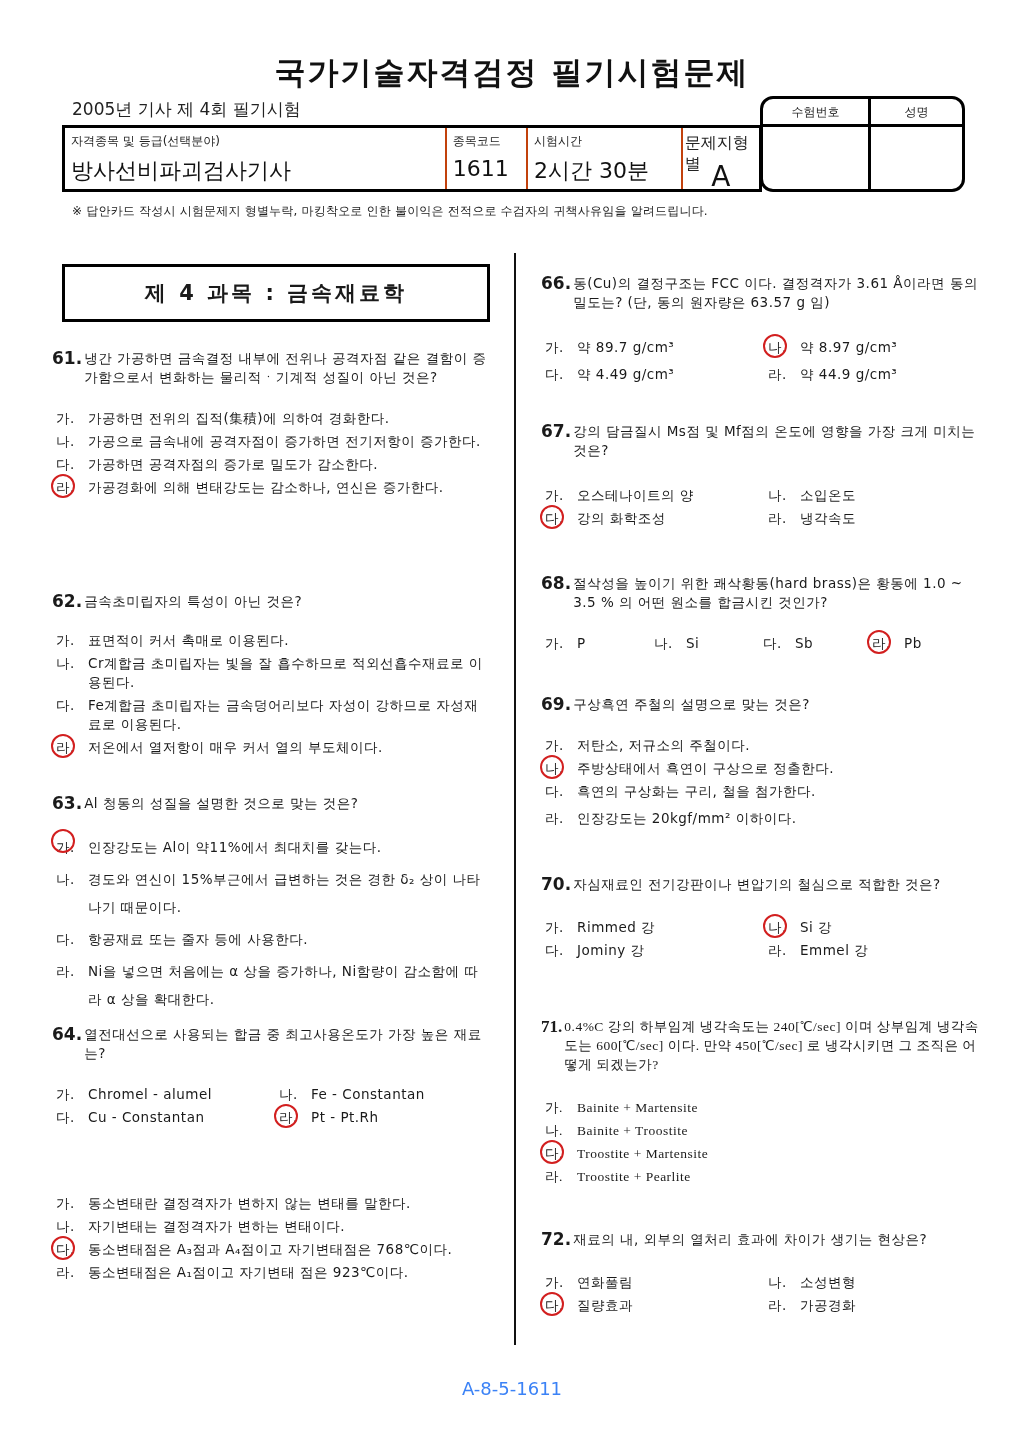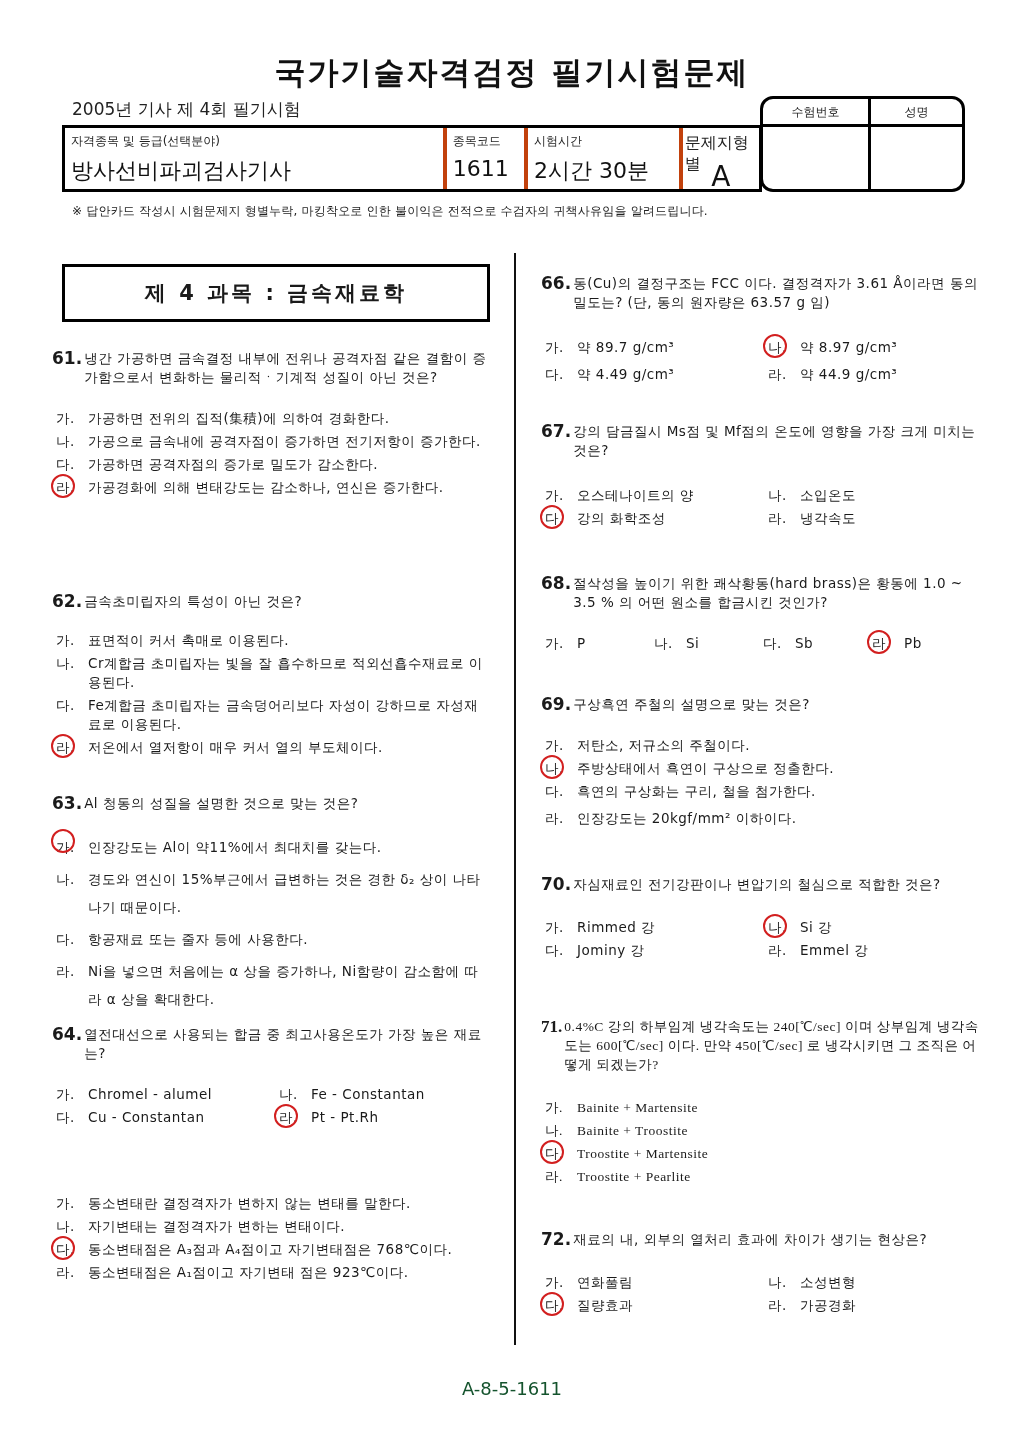--- a/index.html
+++ b/index.html
@@ -10,21 +10,21 @@
     .title {
       position: absolute; left: 0; top: 52px; width: 1024px; text-align: center;
       font-size: 31px; font-weight: bold; letter-spacing: 2px; color: #111;
     }
     .exam-session {
       position: absolute; left: 72px; top: 98px; font-size: 17px; color: #222;
     }
     
     .hdr { position: absolute; border: 3px solid #000; box-sizing: border-box; }
     .hdr-main { left: 62px; top: 125px; width: 700px; height: 67px; display: flex; }
-    .hdr-main .cell { border-right: 4px solid #c2410c; box-sizing: border-box; position: relative; }
+    .hdr-main .cell { border-right: 2px solid #c2410c; box-sizing: border-box; position: relative; }
     .hdr-main .cell:last-child { border-right: none; }
     .cell .lbl { position: absolute; left: 6px; top: 5px; font-size: 12px; color: #222; }
     .cell .val { position: absolute; left: 6px; top: 28px; font-size: 22px; color: #111; }
     .c-field { width: 385px; }
     .c-code { width: 82px; }
     .c-time { width: 156px; }
     .c-type { width: 77px; }
     .c-type .lbl { left: 2px; font-size: 16px; }
     .c-type .val { left: 0; width: 100%; text-align: center; top: 32px; font-size: 28px; }
     .hdr-id { left: 760px; top: 96px; width: 205px; height: 96px; display: grid;
@@ -51,21 +51,21 @@
     .opt .mk.circled::before {
       content: ""; position: absolute; left: -5px; top: -4px; width: 24px; height: 24px;
       border: 2.5px solid #d21f1f; border-radius: 50%; box-sizing: border-box;
     }
     .opt .tx { flex: 1; }
     .grid2 { display: grid; grid-template-columns: 1fr 1fr; column-gap: 10px; row-gap: 4px; }
     .grid2 .opt { margin-bottom: 0; }
     .grid4 { display: grid; grid-template-columns: repeat(4, 1fr); }
     .grid4 .opt { margin-bottom: 0; }
 
-    .footer-code { position: absolute; left: 0; width: 1024px; top: 1378px; text-align: center; font-size: 18px; color: #14532d; }
+    .footer-code { position: absolute; left: 0; width: 1024px; top: 1378px; text-align: center; font-size: 18px; color: #3b82f6; }
   </style>
 </head>
 <body>
 
 <div class="title">국가기술자격검정 필기시험문제</div>
 <div class="exam-session">2005년 기사 제 4회 필기시험</div>
 
 <div class="hdr hdr-main">
   <div class="cell c-field">
     <span class="lbl">자격종목 및 등급(선택분야)</span>

